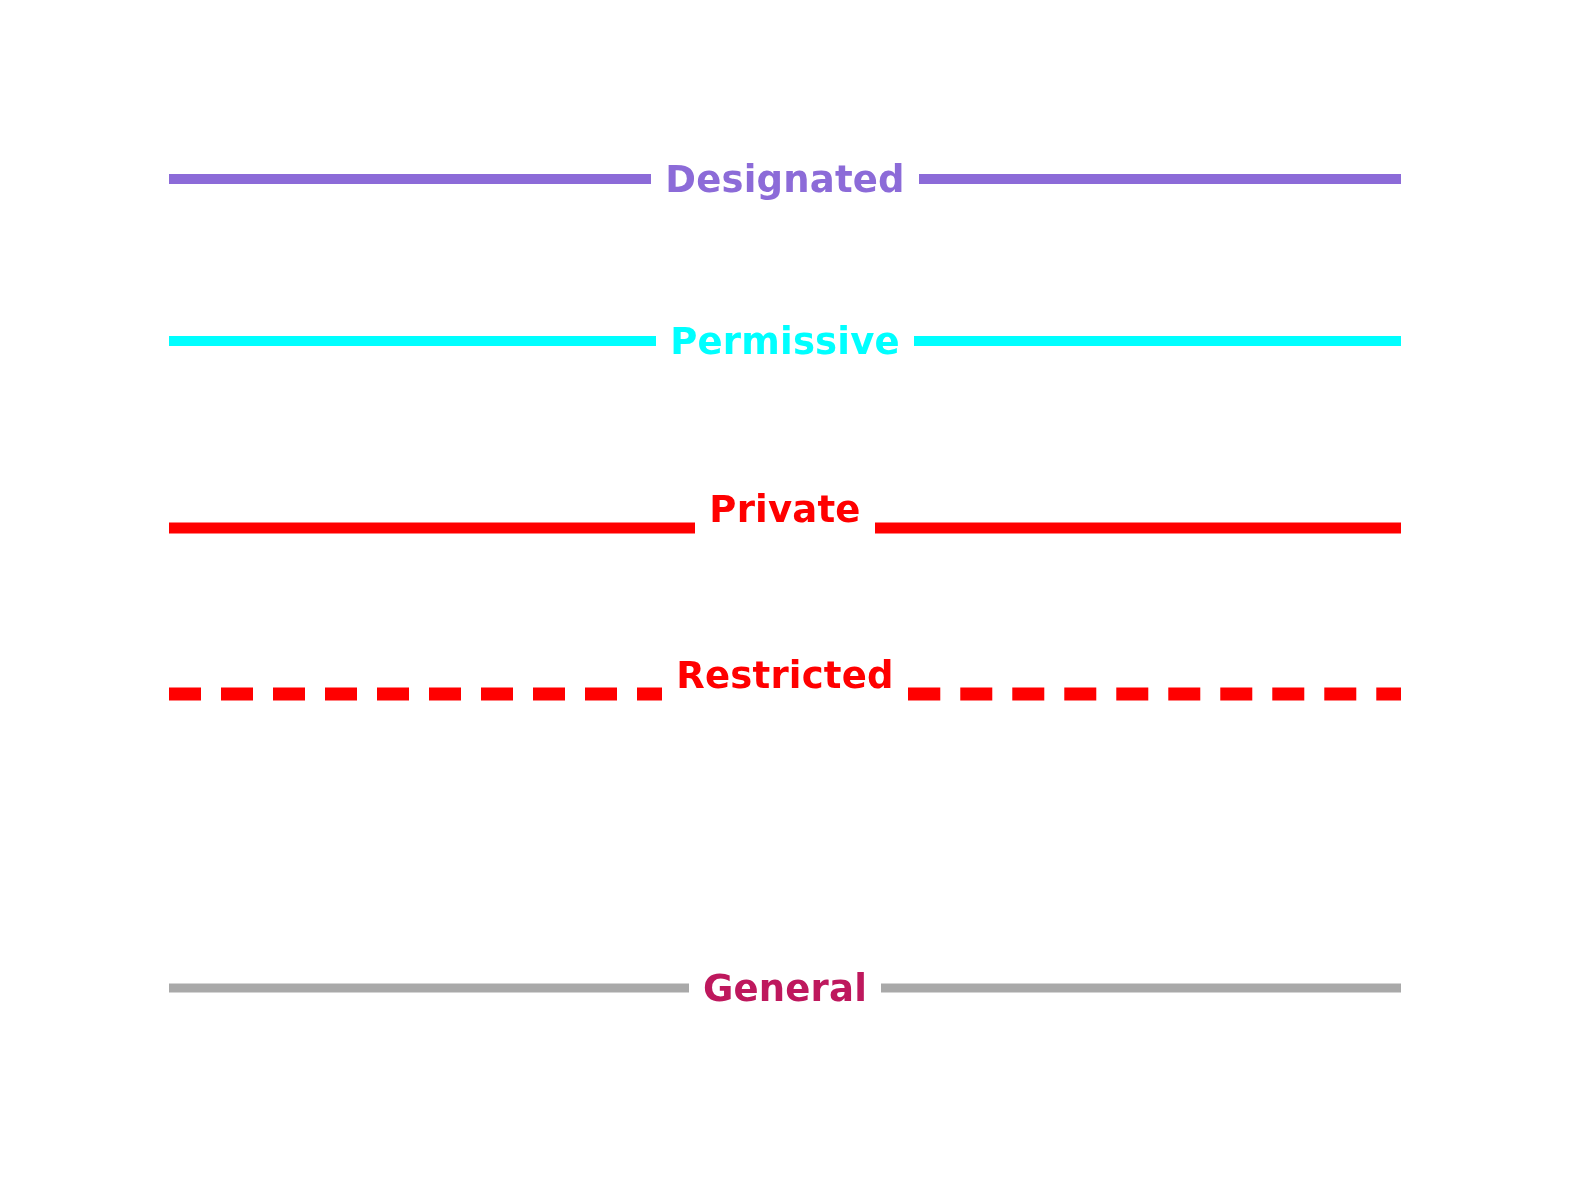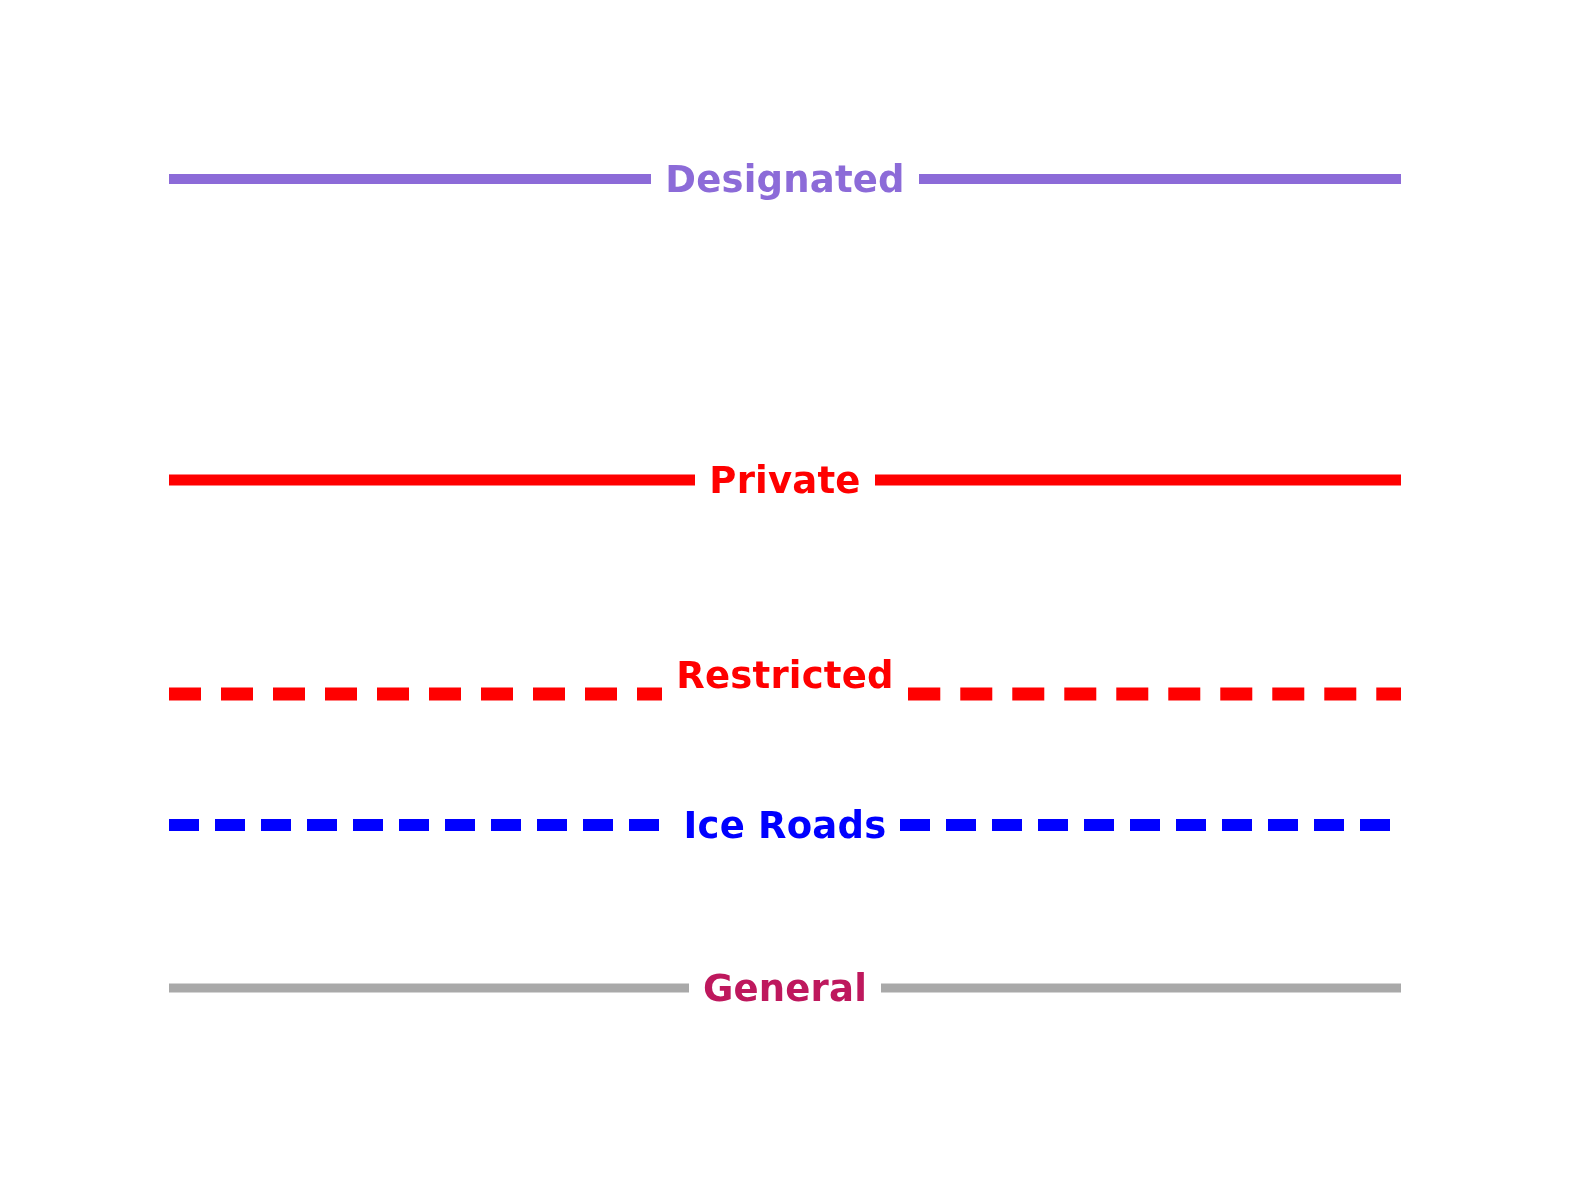--- a/index.html
+++ b/index.html
@@ -80,54 +80,54 @@
     font-size: 37px;
     font-weight: bold;
     line-height: 1;
     white-space: nowrap;
     letter-spacing: 0.2px;
   }
 
   
   #row-designated { top: 149px; }
   #row-permissive { top: 311px; }
-  #row-private    { top: 450px; }
+  #row-private    { top: 468px; align-items: flex-end; }
   #row-restricted { top: 634px; align-items: flex-end; }
   #row-iceroads   { top: 795px; }
   #row-general    { top: 958px; }
 </style>
 </head>
 <body style="background: rgb(255, 255, 255);">
 
 <div id="legend-canvas" style="background: rgb(255, 255, 255);">
 
   <div class="legend-row" id="row-designated">
     <span class="rule solid left-rule" style="--col: #8C6BD8; --lw: 10px;"></span>
     <span class="legend-label" style="color: rgb(140, 107, 216);">Designated</span>
     <span class="rule solid right-rule" style="--col: #8C6BD8; --lw: 10px;"></span>
   </div>
 
+  <div class="legend-row" id="row-permissive">
+    <span class="rule solid left-rule" style="--col: #00FFFF; --lw: 10px;"></span>
+    <span class="legend-label" style="color: rgb(0, 255, 255);">Permissive</span>
+    <span class="rule solid right-rule" style="--col: #00FFFF; --lw: 10px;"></span>
+  </div>
 
   <div class="legend-row" id="row-private">
     <span class="rule solid left-rule" style="--col: #FF0000; --lw: 11px;"></span>
     <span class="legend-label" style="color: rgb(255, 0, 0);">Private</span>
     <span class="rule solid right-rule" style="--col: #FF0000; --lw: 11px;"></span>
   </div>
 
   <div class="legend-row" id="row-restricted">
     <span class="rule dashed left-rule" style="--col: #FF0000; --lw: 13px; --dash: 32px; --gap: 20px;"></span>
     <span class="legend-label" style="color: rgb(255, 0, 0);">Restricted</span>
     <span class="rule dashed right-rule" style="--col: #FF0000; --lw: 13px; --dash: 32px; --gap: 20px;"></span>
   </div>
 
-  <div class="legend-row" id="row-iceroads">
-    <span class="rule dashed left-rule" style="--col: #0000FF; --lw: 12px; --dash: 30px; --gap: 16px;"></span>
-    <span class="legend-label" style="color: rgb(0, 0, 255);">Ice Roads</span>
-    <span class="rule dashed right-rule" style="--col: #0000FF; --lw: 12px; --dash: 30px; --gap: 16px;"></span>
-  </div>
 
   <div class="legend-row" id="row-general">
     <span class="rule solid left-rule" style="--col: #A9A9A9; --lw: 9px;"></span>
     <span class="legend-label" style="color: #be185d;">General</span>
     <span class="rule solid right-rule" style="--col: #A9A9A9; --lw: 9px;"></span>
   </div>
 
 </div>
 
 </body></html>

